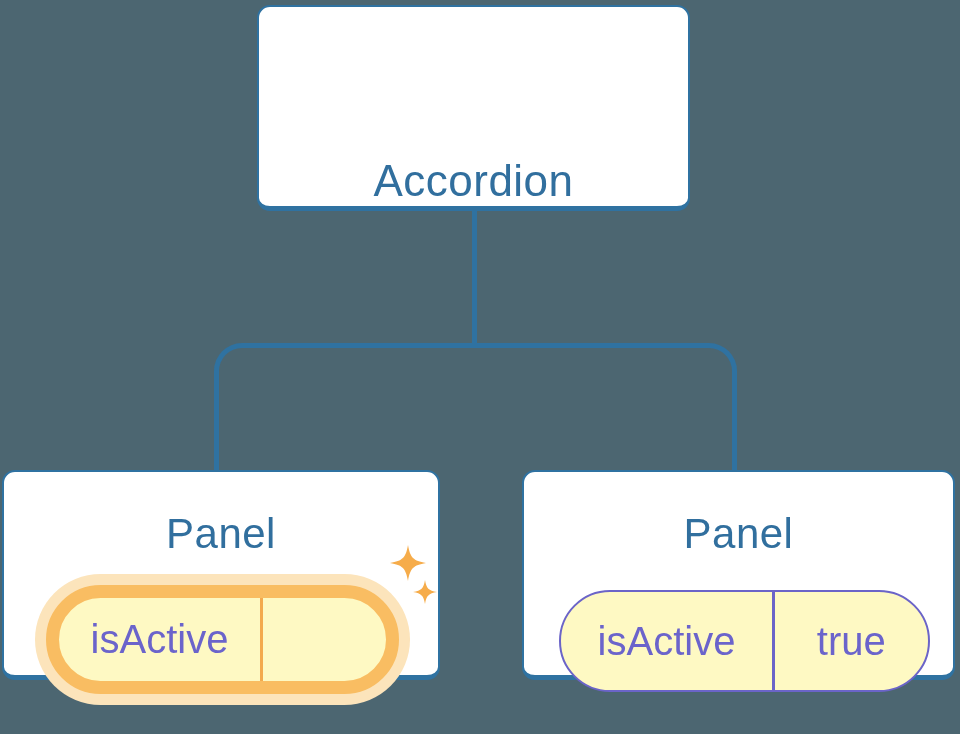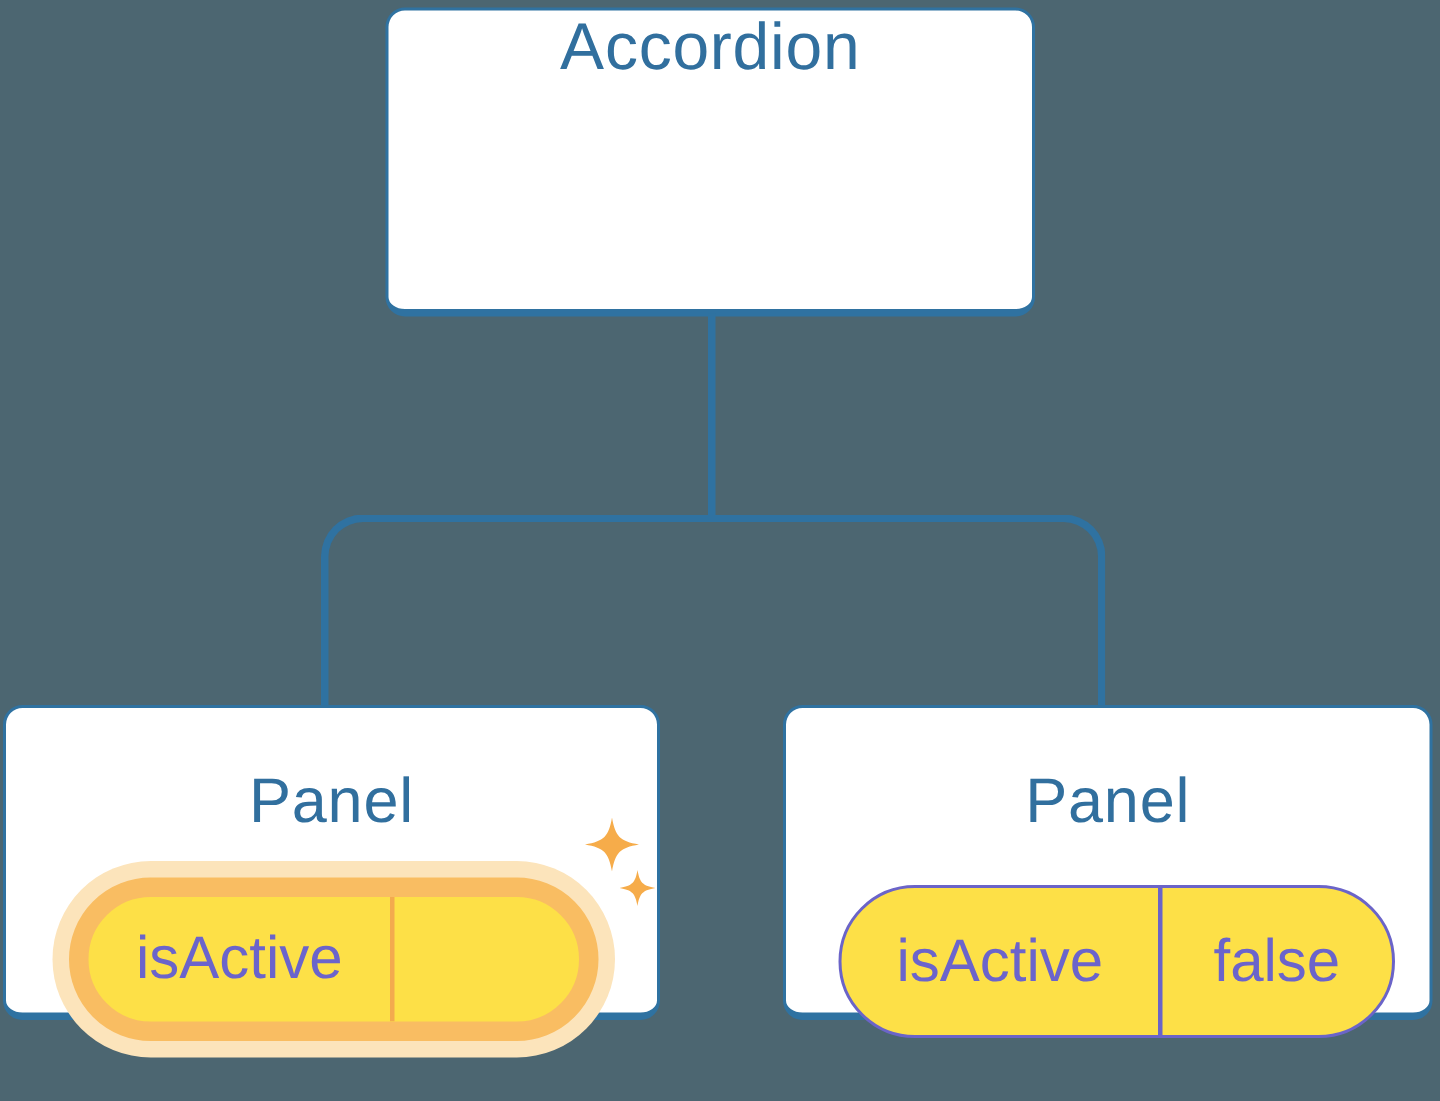--- a/index.html
+++ b/index.html
@@ -21,21 +21,21 @@
     position: absolute;
     background: #ffffff;
     border: 2.5px solid #2f72a1;
     border-bottom-width: 5px;
     border-radius: 13px;
     box-sizing: border-box;
   }
   .node-root {
     left: 257px; top: 5px;
     width: 433px; height: 206px;
-    display: flex; align-items: flex-start; justify-content: center;
+    display: flex; align-items: flex-end; justify-content: center;
   }
   .node-root .node-label {
     color: #316f9e;
     font-size: 44px;
     font-weight: 500;
     letter-spacing: 0.5px;
   }
   .node-panel {
     width: 438px; height: 210px;
   }
@@ -64,21 +64,21 @@
     width: 523px; height: 127px;
     box-sizing: border-box;
     border: 5px solid #2f72a1;
     border-bottom: none;
     border-radius: 28px 28px 0 0;
   }
 
   
   .pill {
     position: absolute;
-    background: #fde047;
+    background: #fef9c3;
     border-radius: 999px;
     box-sizing: border-box;
     display: flex;
     align-items: stretch;
     overflow: hidden;
   }
   .pill-active {
     left: 42px; top: 113px;
     width: 353px; height: 109px;
     border: 13px solid #f9bd62;
@@ -145,17 +145,17 @@
       </svg>
     </div>
   </div>
 
   <div class="node node-panel node-panel-right">
     <div class="panel-title">Panel</div>
 
     <div class="pill pill-inactive">
       <div class="pill-segment pill-segment-key">isActive</div>
       <div class="pill-divider"></div>
-      <div class="pill-segment pill-segment-value">false</div>
+      <div class="pill-segment pill-segment-value">true</div>
     </div>
   </div>
 
 </div>
 
 </body></html>

